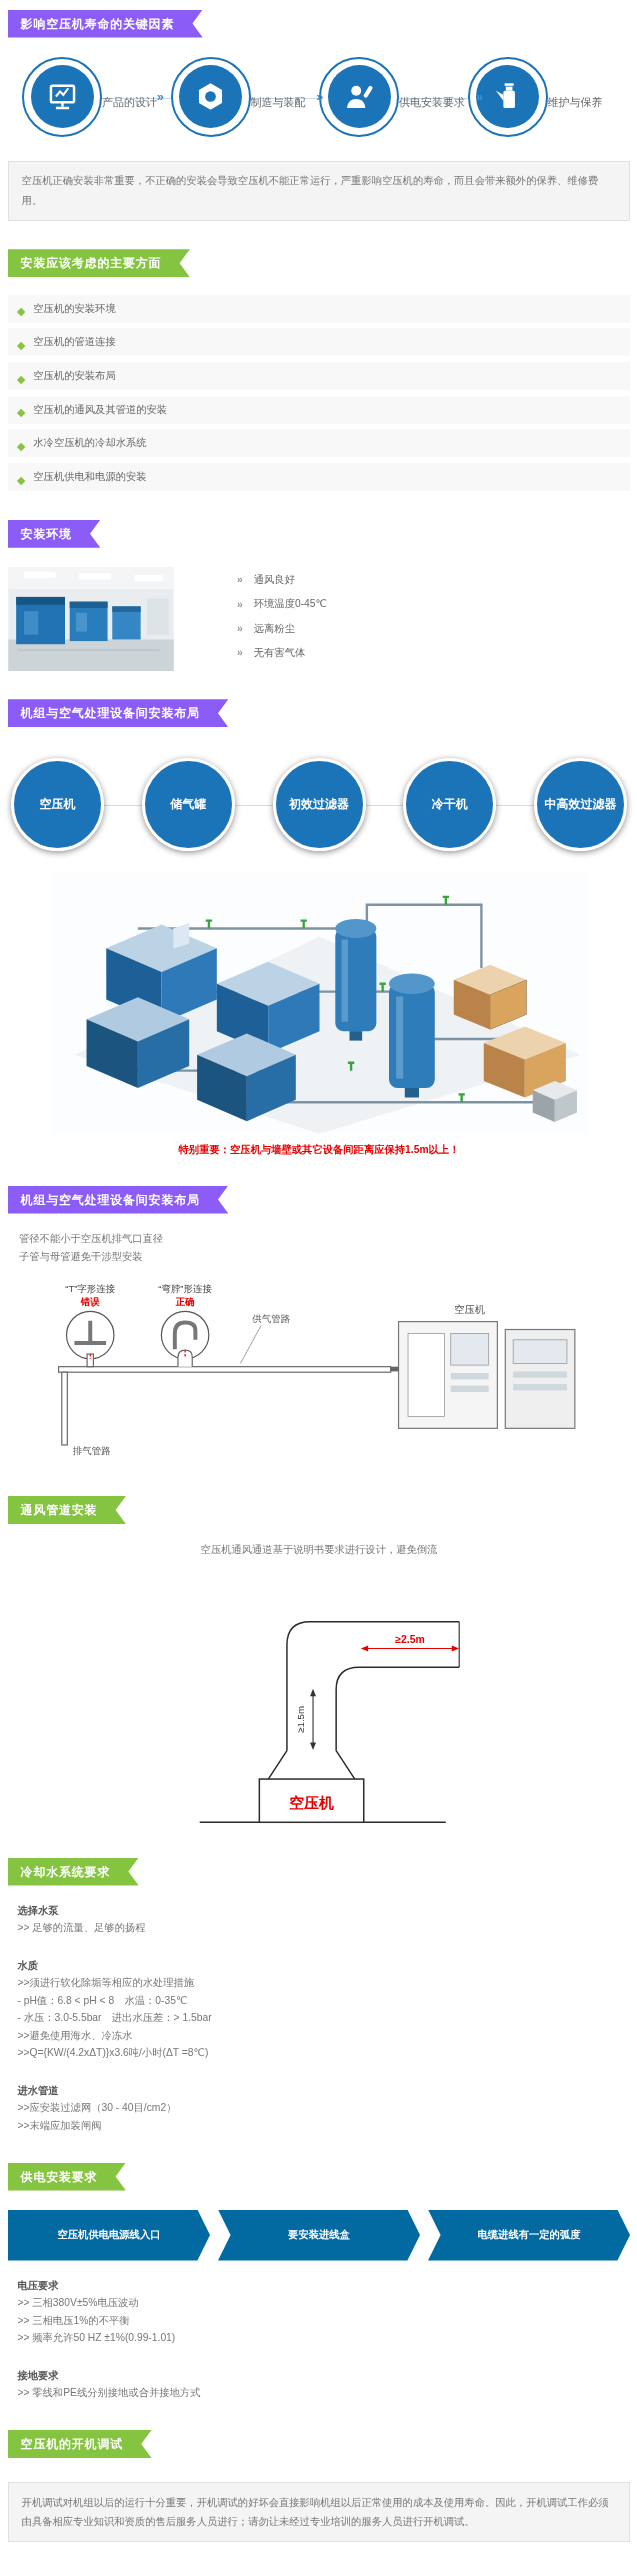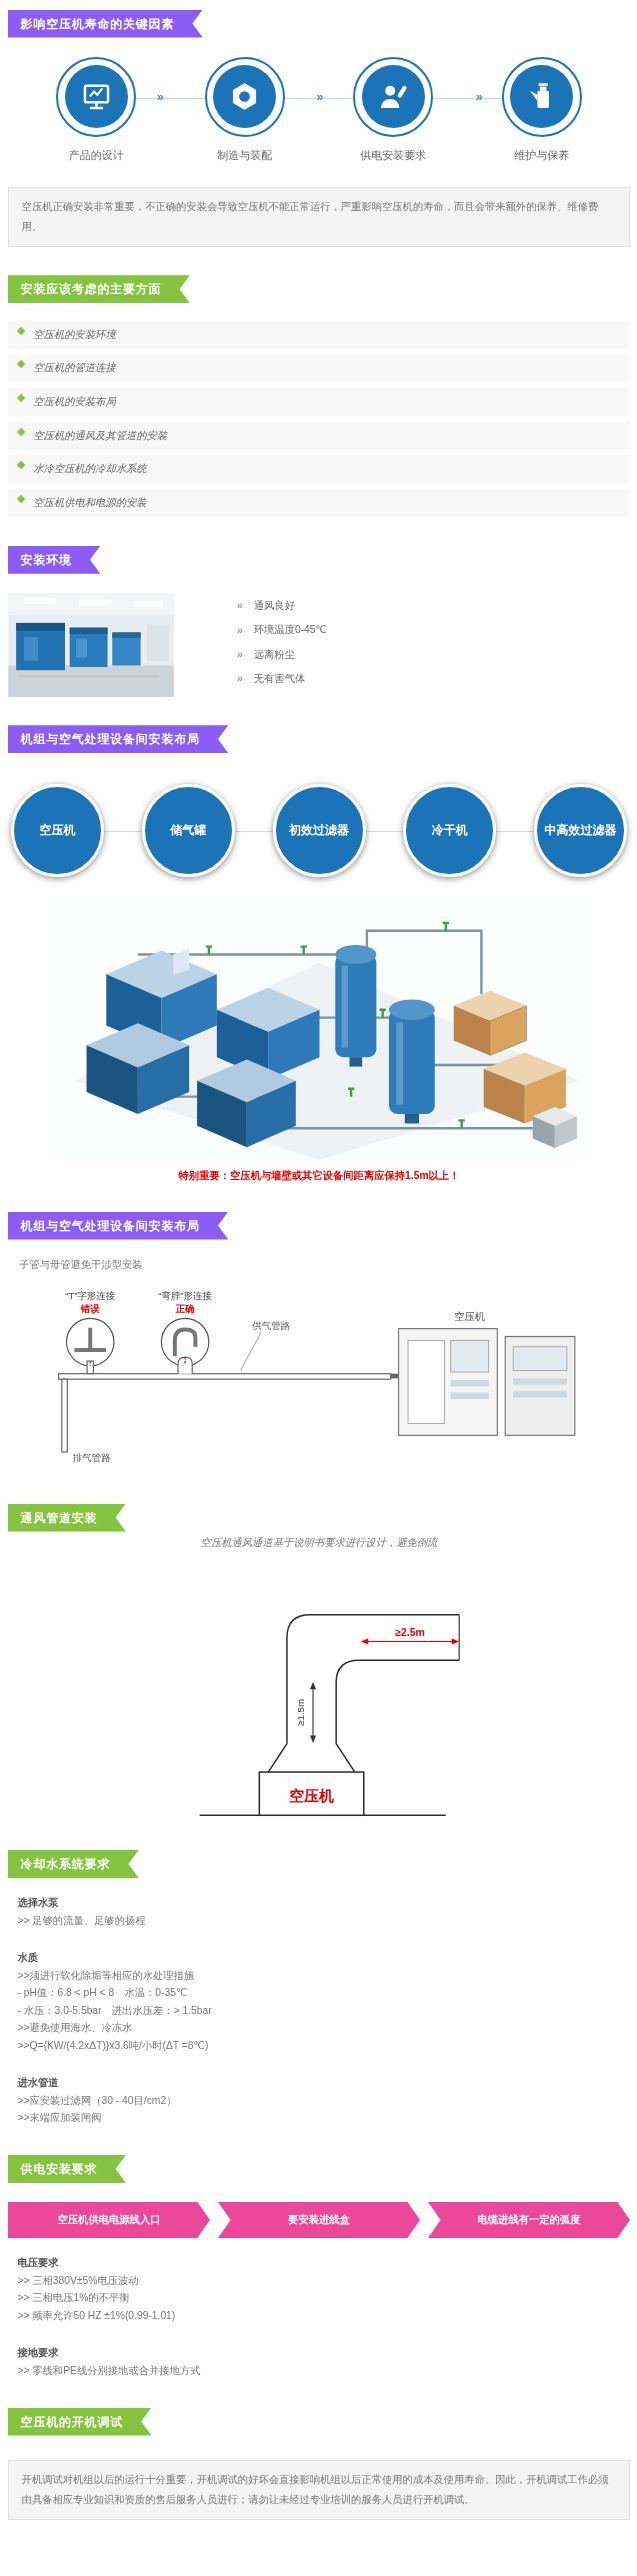--- a/index.html
+++ b/index.html
@@ -9,61 +9,61 @@
   
   .ribbon{display:inline-block;margin-left:8px;color:#fff;font-weight:bold;font-size:12px;
           letter-spacing:0.8px;line-height:1;padding:8px 28.5px 8px 12.6px;
           clip-path:polygon(0 0,100% 0,calc(100% - 10.3px) 50%,100% 100%,0 100%);}
   .ribbon.blue{background:#8b5cf6;}
   .ribbon.green{background:#85c440;}
 
   
   .steps{position:relative;display:flex;padding:19px 22px 0;}
   .steps-line{position:absolute;top:60px;left:87px;right:87px;border-top:1.6px solid #c6daeb;}
-  .step{flex:1;display:flex;flex-direction:column;align-items:center;position:relative;z-index:1;text-align:right;}
+  .step{flex:1;display:flex;flex-direction:row;align-items:center;position:relative;z-index:1;text-align:right;}
   .step-ring{width:76px;height:76px;border-radius:50%;background:#fff;border:2.4px solid #1b74b8;
              display:flex;align-items:center;justify-content:center;}
   .step-core{width:63px;height:63px;border-radius:50%;background:#1b74b8;
              display:flex;align-items:center;justify-content:center;}
   .step-label{margin-top:11px;font-size:11px;color:#666;}
   .step-arrow{position:absolute;top:51px;font-size:13.4px;color:#4a90c4;font-weight:bold;
               transform:translateX(-50%);letter-spacing:-1.6px;z-index:2;}
 
   .graybox{margin:24px 8px 0;background:#f4f4f4;border:0.8px solid #e0e0e0;padding:9.5px 12.6px;
            font-size:10.3px;line-height:1.9;color:#777;}
 
   .aspects{margin:17.4px 8px 0;}
-  .aspect-row{display:flex;align-items:flex-start;background:#f8f8f8;margin-bottom:5.5px;
-              padding:7.1px 9.5px;font-size:10.3px;color:#666;font-style:italic;}
+  .aspect-row{display:flex;align-items:flex-end;background:#f8f8f8;margin-bottom:5.5px;
+              padding:7.1px 9.5px;font-size:10.3px;color:#666;}
   .diamond{width:6.3px;height:6.3px;background:#85c440;transform:rotate(45deg);margin-right:9.5px;flex:none;}
 
   .env{display:flex;margin:19px 8px 0;align-items:flex-start;}
   .env-list{margin:6.3px 0 0 63px;padding:0;list-style:none;font-size:10.3px;color:#666;}
   .env-list li{margin-bottom:10.3px;display:flex;align-items:center;}
   .chev{color:#8a9aa6;margin-right:11px;font-weight:bold;}
 
   .flow{position:relative;margin:27px 11px 0;height:101px;display:flex;justify-content:space-between;align-items:center;}
   .flow-line{position:absolute;left:19px;right:19px;top:50%;border-top:1.6px solid #d5dde3;}
   .flow-circle{position:relative;z-index:1;width:93px;height:93px;border-radius:50%;background:#1b74b8;
                border:3.2px solid #fff;box-shadow:0 1.6px 6.3px rgba(0,0,0,.45);color:#fff;display:flex;
                align-items:center;justify-content:center;font-size:12px;font-weight:bold;text-align:center;
                box-sizing:border-box;padding:0 6.3px;}
 
   .figwrap{text-align:center;margin-top:17.4px;}
   .rednote{margin-top:9.5px;color:#e60000;font-size:10.3px;font-weight:bold;}
 
   .pipedesc{margin:16px 0 0 19px;font-size:10.3px;color:#777;line-height:1.8;}
-  .ductdesc{margin:4px 0 0 0;text-align:center;font-size:10.3px;color:#777;font-style:italic;}
+  .ductdesc{margin:19px 0 0 0;text-align:center;font-size:10.3px;color:#777;}
 
   .textsec{margin:16px 0 0 17.4px;font-size:10.3px;color:#777;line-height:1.7;}
   .textsec .hd{font-weight:bold;color:#555;margin-top:20px;}
   .textsec .hd:first-child{margin-top:0;}
 
   .parrows{display:flex;gap:8px;margin:19px 8px 0;}
-  .parrow{flex:1;height:36px;background:#ec4899;color:#fff;display:flex;align-items:center;
+  .parrow{flex:1;height:51px;background:#0369a1;color:#fff;display:flex;align-items:center;
           justify-content:center;font-size:10.3px;font-weight:bold;
           clip-path:polygon(0 0,calc(100% - 12.6px) 0,100% 50%,calc(100% - 12.6px) 100%,0 100%,12.6px 50%);}
   .parrow.first{clip-path:polygon(0 0,calc(100% - 12.6px) 0,100% 50%,calc(100% - 12.6px) 100%,0 100%);}
 
   .sec{margin-top:28.5px;}
   .final{margin-bottom:32px;}
   svg{display:block;}
   .centered-svg{margin:11px auto 0;}
 </style>
 </head>
@@ -321,20 +321,21 @@
     <div class="rednote">特别重要：空压机与墙壁或其它设备间距离应保持1.5m以上！</div>
   </div>
 
   
   <div class="sec">
     <div class="ribbon blue">
       <span>机组与空气处理设备间安装布局</span>
     </div>
   </div>
   <div class="pipedesc">
+    <div>管径不能小于空压机排气口直径</div>
     <div>子管与母管避免干涉型安装</div>
   </div>
   <svg class="centered-svg" width="585" height="190" viewBox="0 0 740 240">
 
     <text x="80" y="18" font-size="12" fill="#444" text-anchor="middle">“T”字形连接</text>
     <text x="80" y="34" font-size="12" font-weight="bold" fill="#e60000" text-anchor="middle">错误</text>
     <text x="200" y="18" font-size="12" fill="#444" text-anchor="middle">“弯脖”形连接</text>
     <text x="200" y="34" font-size="12" font-weight="bold" fill="#e60000" text-anchor="middle">正确</text>
     <text x="285" y="55" font-size="12" fill="#555">供气管路</text>
     <text x="58" y="222" font-size="12" fill="#555">排气管路</text>

